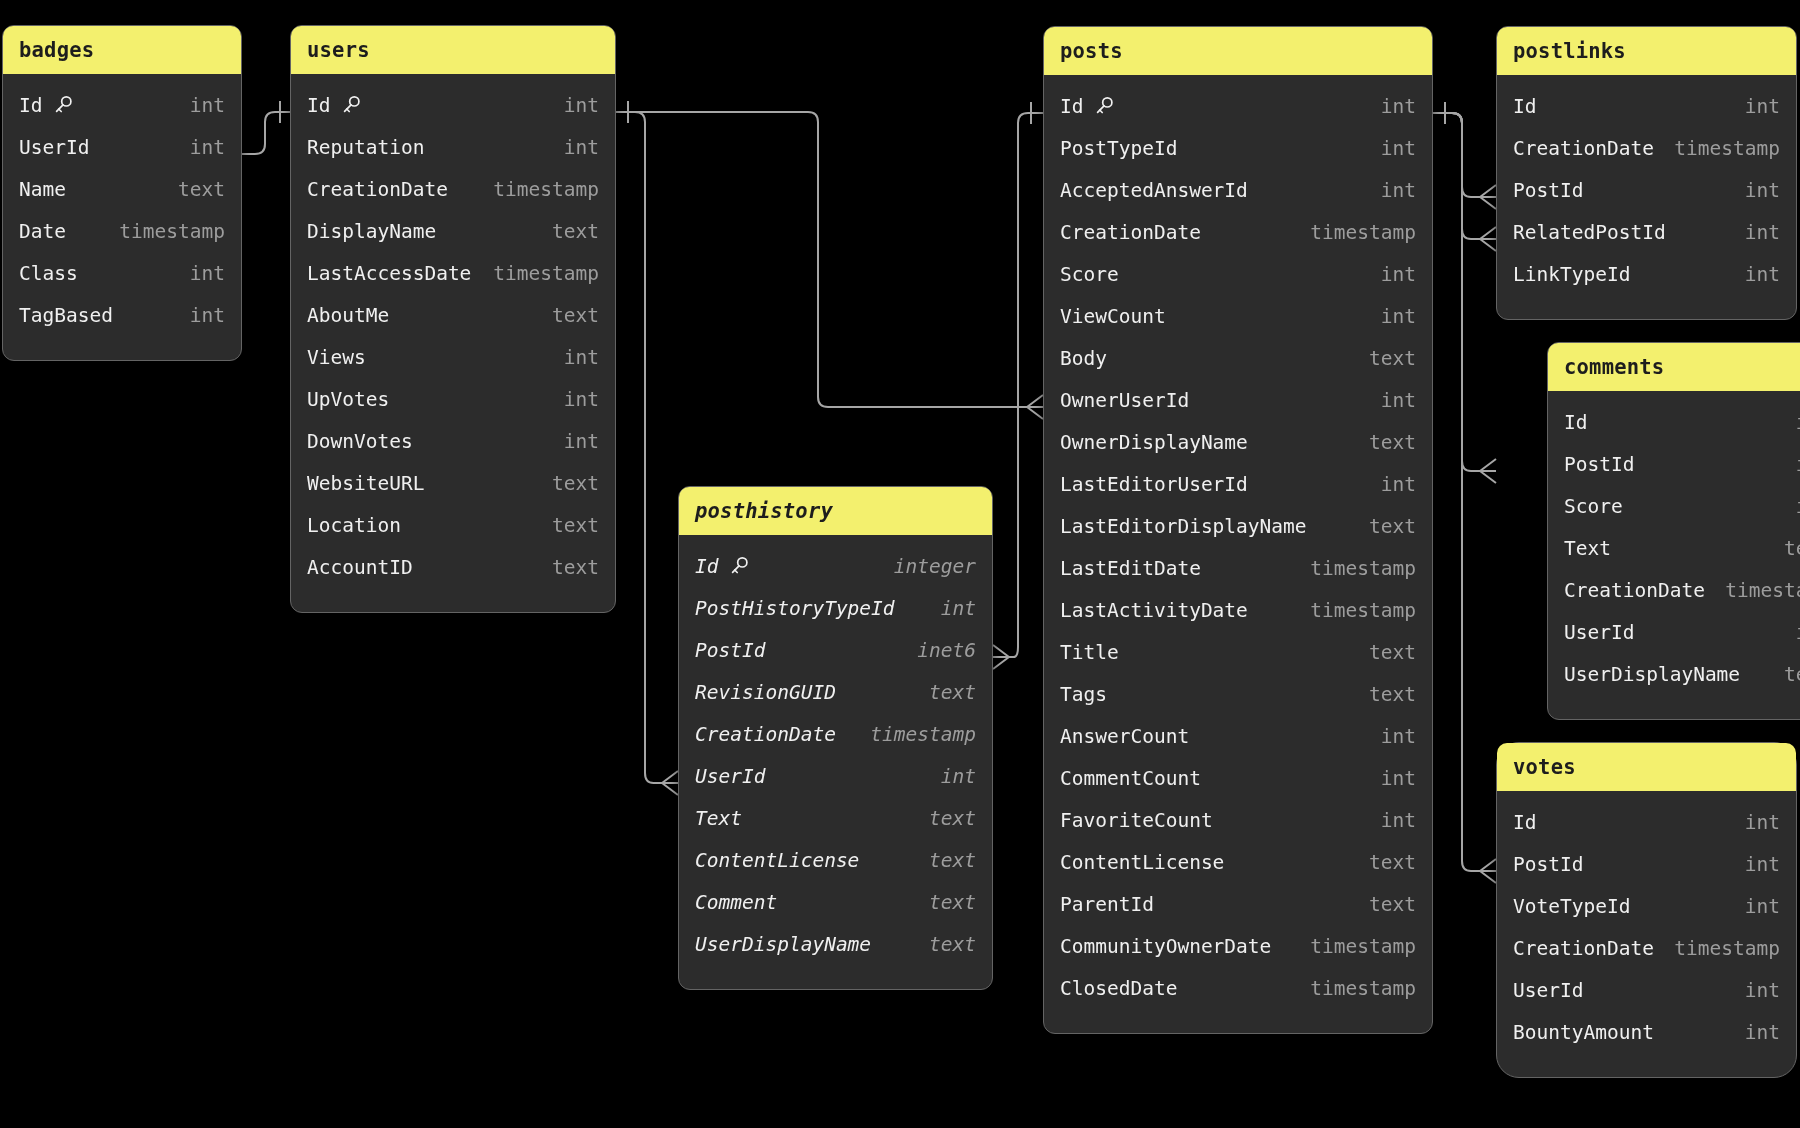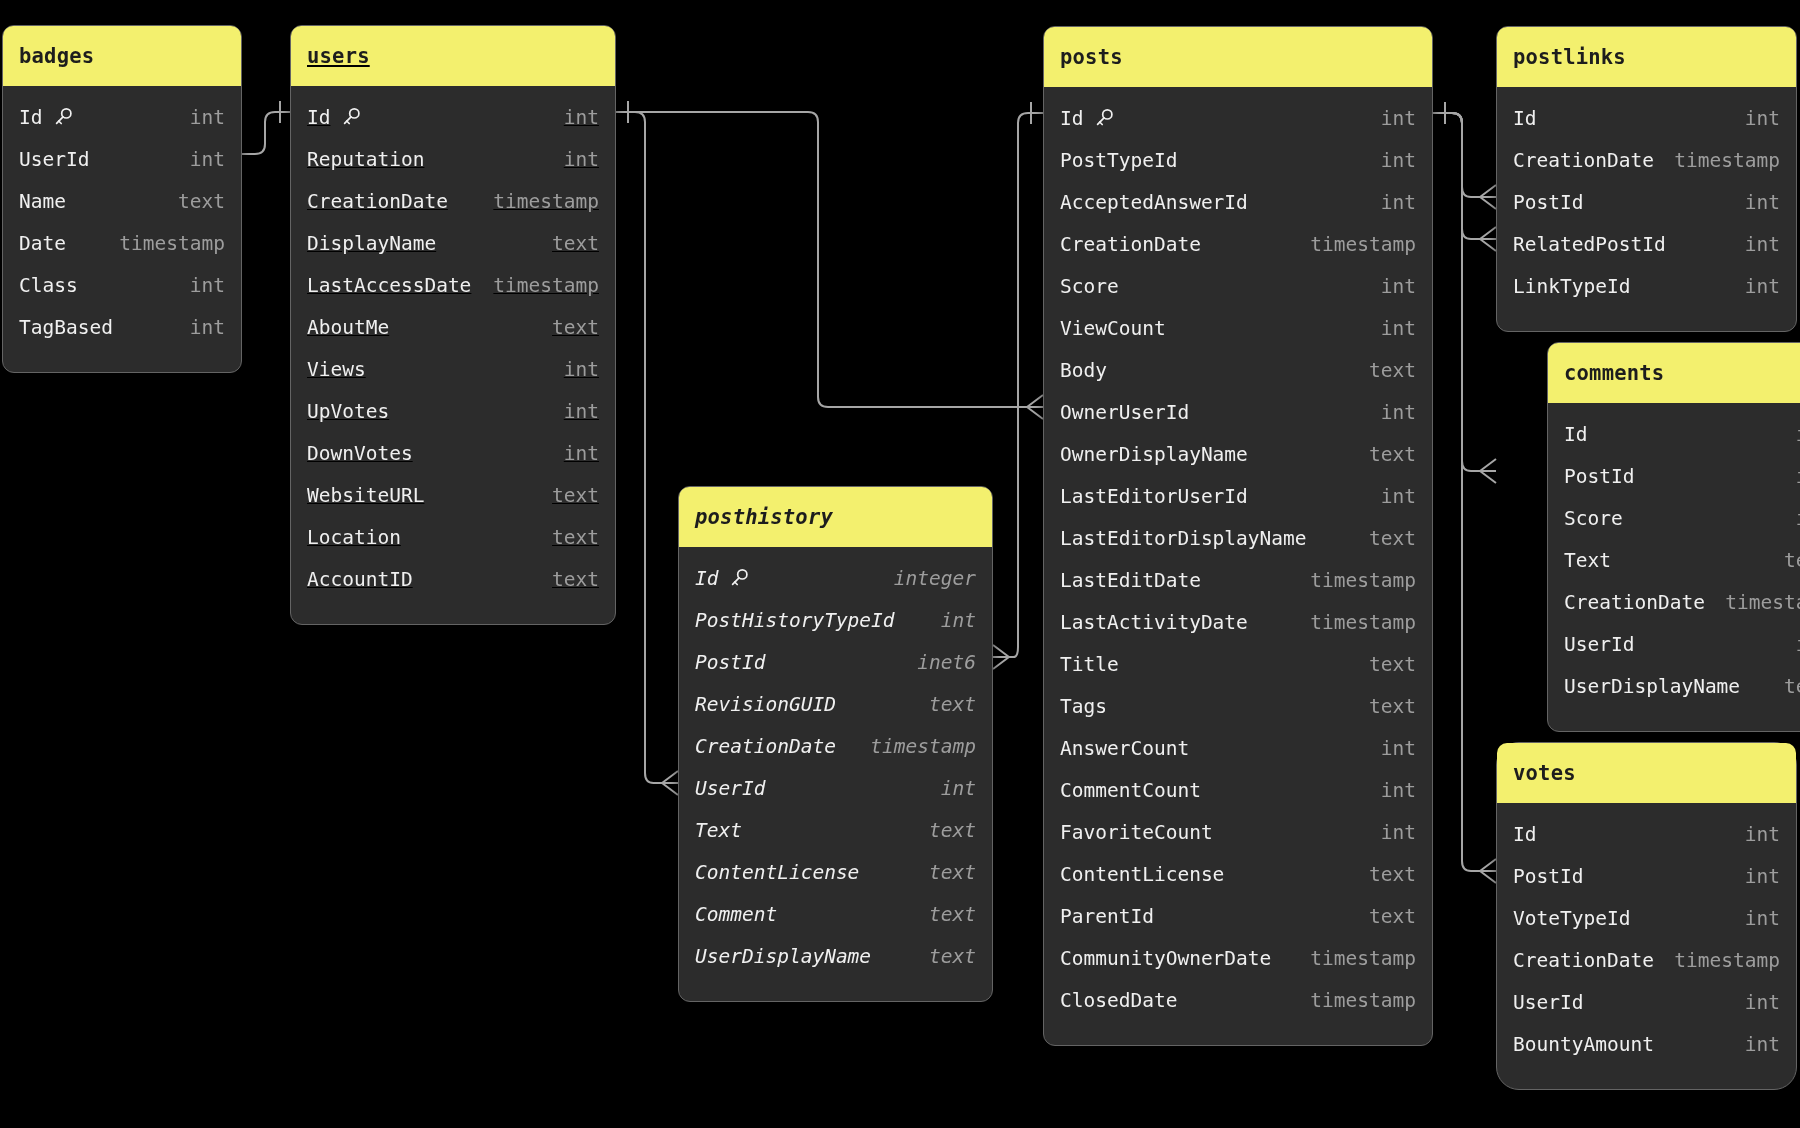--- a/index.html
+++ b/index.html
@@ -9,21 +9,21 @@
   #canvas{
     position:relative;width:1800px;height:1128px;background:#000;overflow:hidden;
   }
   #wires{position:absolute;left:0;top:0;z-index:1;}
   .table{
     position:absolute;z-index:2;box-sizing:border-box;
     background:#2c2c2c;border:1.5px solid #646464;border-radius:12px;
     box-shadow:0 2px 10px rgba(0,0,0,.6);
   }
   .table-header{
-    height:60px;display:flex;align-items:center;
+    height:48px;display:flex;align-items:center;
     background:#f3f06e;border-radius:10px 10px 0 0;
     padding:0 16px;box-sizing:border-box;
     color:#1d1d1d;font-size:20.5px;font-weight:700;letter-spacing:.2px;
   }
   .table-body{padding:10px 0 24px 0;}
   .field-row{
     height:42px;display:flex;align-items:center;justify-content:space-between;
     padding:0 16px;box-sizing:border-box;
   }
   .field-left{display:flex;align-items:center;gap:10px;min-width:0;}
@@ -104,21 +104,21 @@
           <span class="field-type">int</span>
         </div>
         <div class="field-row">
           <div class="field-left">
             <span class="field-name">TagBased</span>
           </div>
           <span class="field-type">int</span>
         </div>
       </div>
     </div>
-    <div class="table" style="left: 290px; top: 25px; width: 326px; text-decoration: underline;">
+    <div class="table" style="left: 290px; top: 25px; width: 326px;">
       <div class="table-header">
         <span>users</span>
       </div>
       <div class="table-body">
         <div class="field-row">
           <div class="field-left">
             <span class="field-name">Id</span>
             <span class="key-icon">
               <svg width="22" height="22" viewBox="0 0 22 22" fill="none" stroke="#f0f0f0" stroke-width="1.7" stroke-linecap="round">
                 <circle cx="14.3" cy="7.4" r="4.6"></circle>

